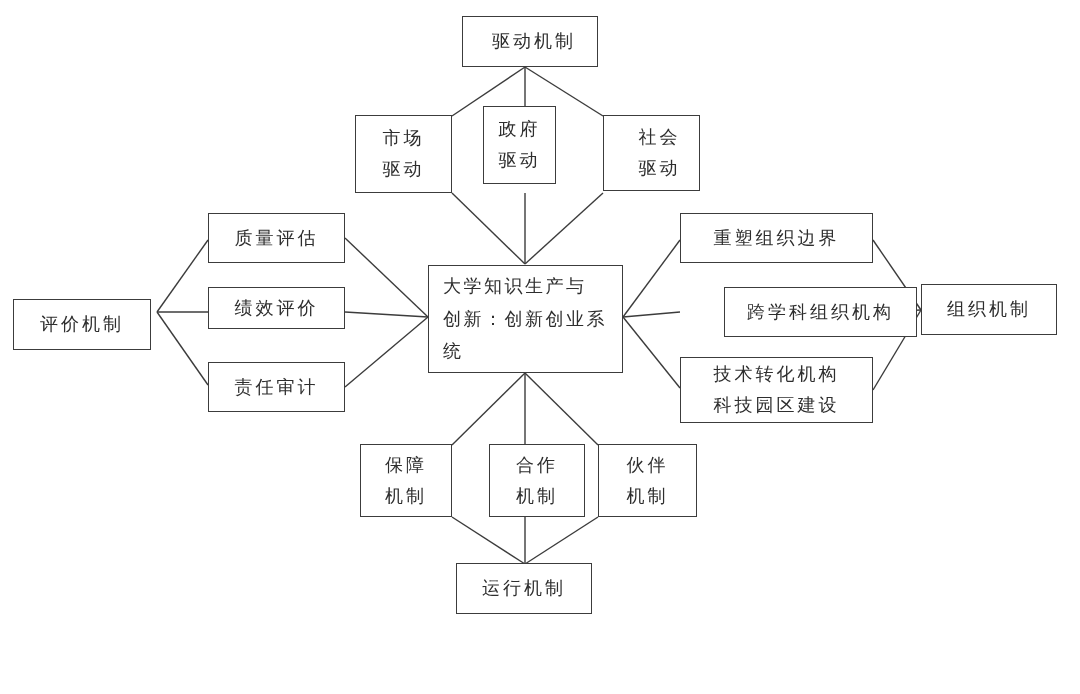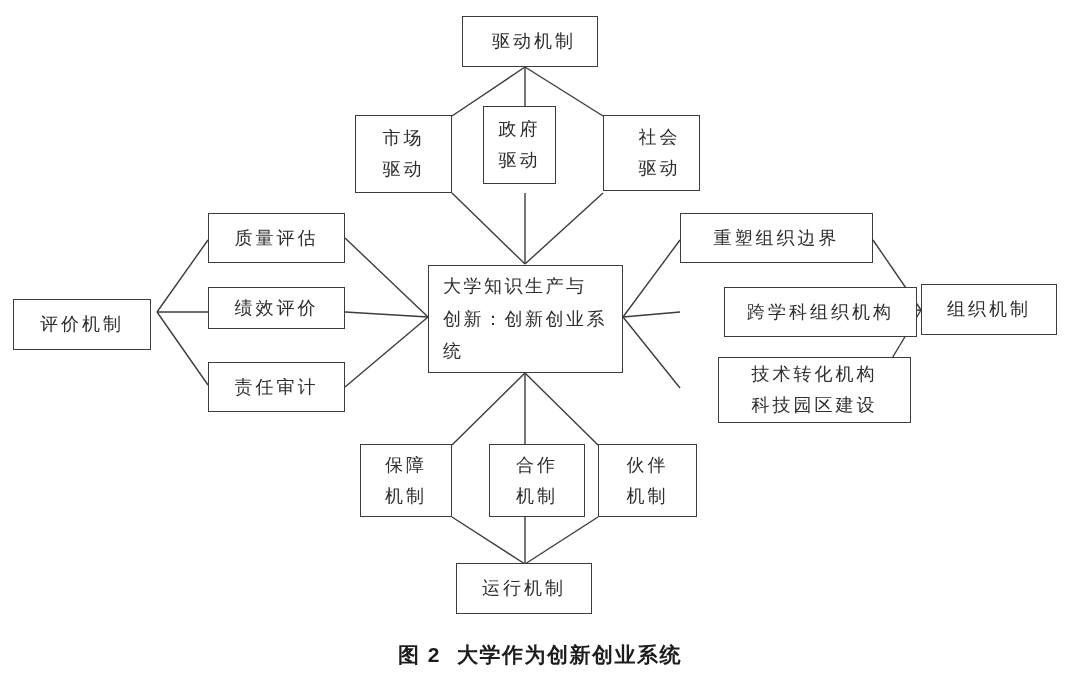--- a/index.html
+++ b/index.html
@@ -92,27 +92,24 @@
 驱动</div>
       <div class="node" style="left: 208px; top: 213px; width: 137px; height: 50px;">质量评估</div>
       <div class="node" style="left: 208px; top: 287px; width: 137px; height: 42px;">绩效评价</div>
       <div class="node" style="left: 208px; top: 362px; width: 137px; height: 50px;">责任审计</div>
       <div class="node" style="left: 13px; top: 287px; width: 138px; height: 51px; margin-top: 12px;">评价机制</div>
       <div class="node core" style="left: 428px; top: 265px; width: 195px; height: 108px;">大学知识生产与
 创新：创新创业系
 统</div>
       <div class="node" style="left: 680px; top: 213px; width: 193px; height: 50px;">重塑组织边界</div>
       <div class="node" style="left: 680px; top: 287px; width: 193px; height: 50px; margin-left: 44px;">跨学科组织机构</div>
-      <div class="node" style="left: 680px; top: 357px; width: 193px; height: 66px; margin-left: 38px;">技术转化机构
+      <div class="node" style="left: 680px; top: 357px; width: 193px; height: 66px;">技术转化机构
 科技园区建设</div>
       <div class="node" style="left: 921px; top: 284px; width: 136px; height: 51px;">组织机制</div>
       <div class="node" style="left: 360px; top: 444px; width: 92px; height: 73px;">保障
 机制</div>
       <div class="node" style="left: 489px; top: 444px; width: 96px; height: 73px;">合作
 机制</div>
       <div class="node" style="left: 598px; top: 444px; width: 99px; height: 73px;">伙伴
 机制</div>
       <div class="node" style="left: 456px; top: 563px; width: 136px; height: 51px;">运行机制</div>
     </div>
-  <div class="caption">
-    <span class="cap-label">图 2</span><span>大学作为创新创业系统</span>
-  </div>
 </div>
 
 </body></html>

